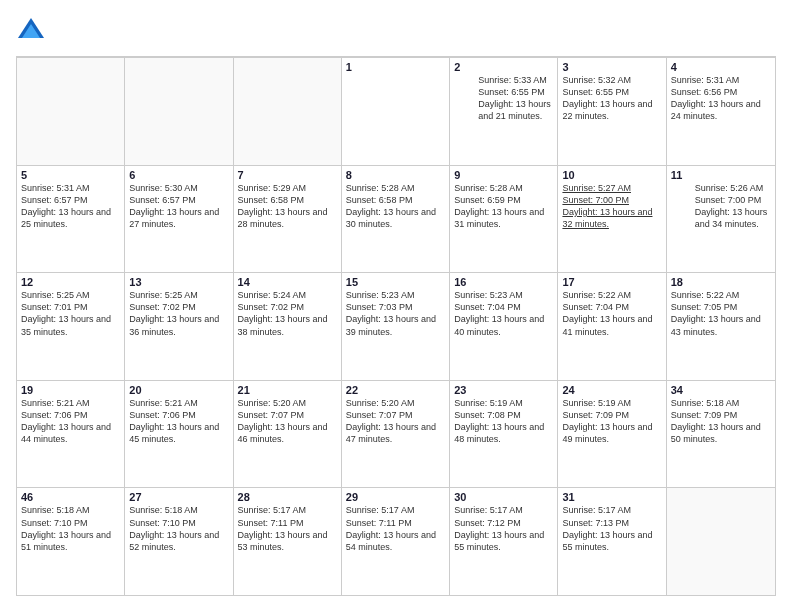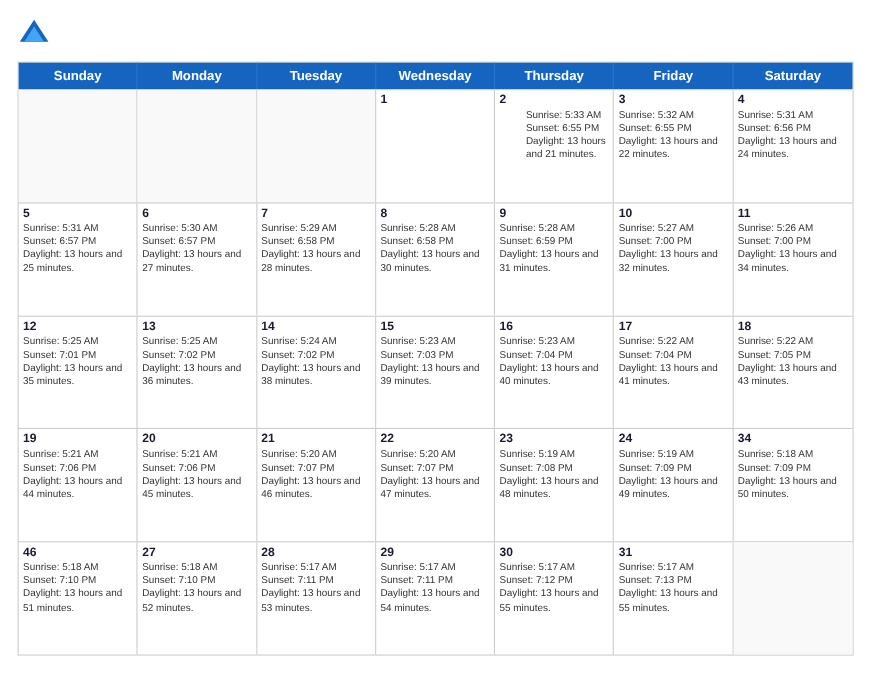--- a/index.html
+++ b/index.html
@@ -129,29 +129,20 @@
         <span class="logo-blue"></span>
       </div>
     </div>
     <div class="title-section">
       <div class="main-title"></div>
       <div class="subtitle"></div>
     </div>
   </div>
 
   <div class="calendar">
-    <div class="cal-header">
-    <div class="cal-header-cell">Sunday</div>
-        <div class="cal-header-cell">Monday</div>
-        <div class="cal-header-cell">Tuesday</div>
-        <div class="cal-header-cell">Wednesday</div>
-        <div class="cal-header-cell">Thursday</div>
-        <div class="cal-header-cell">Friday</div>
-        <div class="cal-header-cell">Saturday</div>
-      </div>
     <div class="cal-body">
     <div class="cal-row">
           <div class="cal-cell empty"></div>
           <div class="cal-cell empty"></div>
           <div class="cal-cell empty"></div>
           <div class="cal-cell">
             <div class="cell-day">1</div>
           </div>
           <div class="cal-cell">
             <div class="cell-day">2</div>
@@ -198,27 +189,27 @@
 Daylight: 13 hours and 30 minutes.</div>
           </div>
           <div class="cal-cell">
             <div class="cell-day">9</div>
             <div class="cell-info" style="white-space: pre-line;">Sunrise: 5:28 AM
 Sunset: 6:59 PM
 Daylight: 13 hours and 31 minutes.</div>
           </div>
           <div class="cal-cell">
             <div class="cell-day">10</div>
-            <div class="cell-info" style="white-space: pre-line;">Sunrise: 5:27 AM
+            <div class="cell-info" style="white-space: pre-line; text-decoration: underline;">Sunrise: 5:27 AM
 Sunset: 7:00 PM
 Daylight: 13 hours and 32 minutes.</div>
           </div>
           <div class="cal-cell">
             <div class="cell-day">11</div>
-            <div class="cell-info" style="white-space: pre-line;">Sunrise: 5:26 AM
+            <div class="cell-info" style="white-space: pre-line; margin-left: 24px;">Sunrise: 5:26 AM
 Sunset: 7:00 PM
 Daylight: 13 hours and 34 minutes.</div>
           </div>
         </div>
         <div class="cal-row">
           <div class="cal-cell">
             <div class="cell-day">12</div>
             <div class="cell-info" style="white-space: pre-line;">Sunrise: 5:25 AM
 Sunset: 7:01 PM
 Daylight: 13 hours and 35 minutes.</div>

